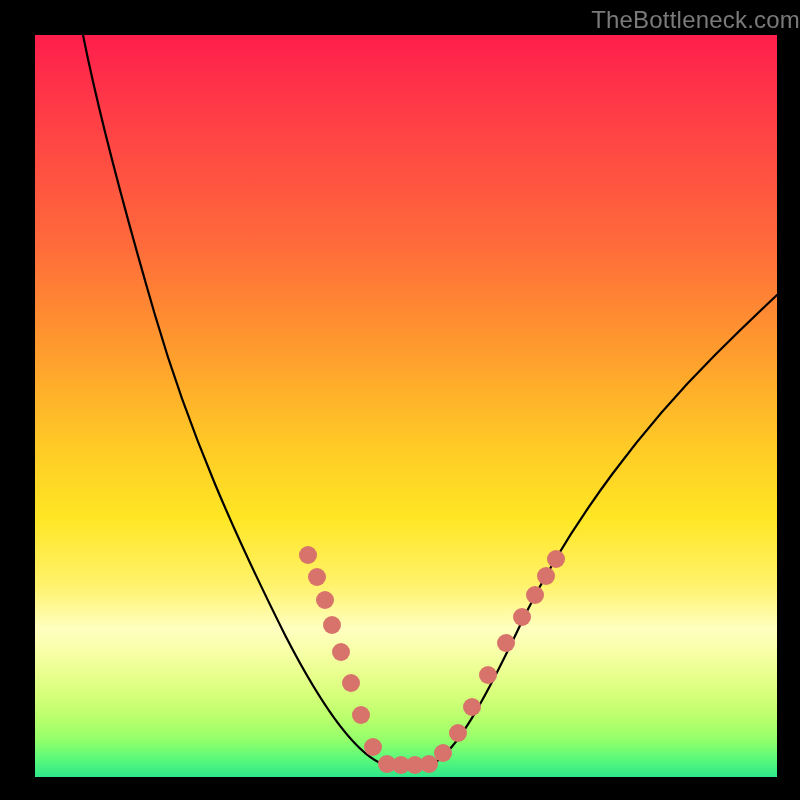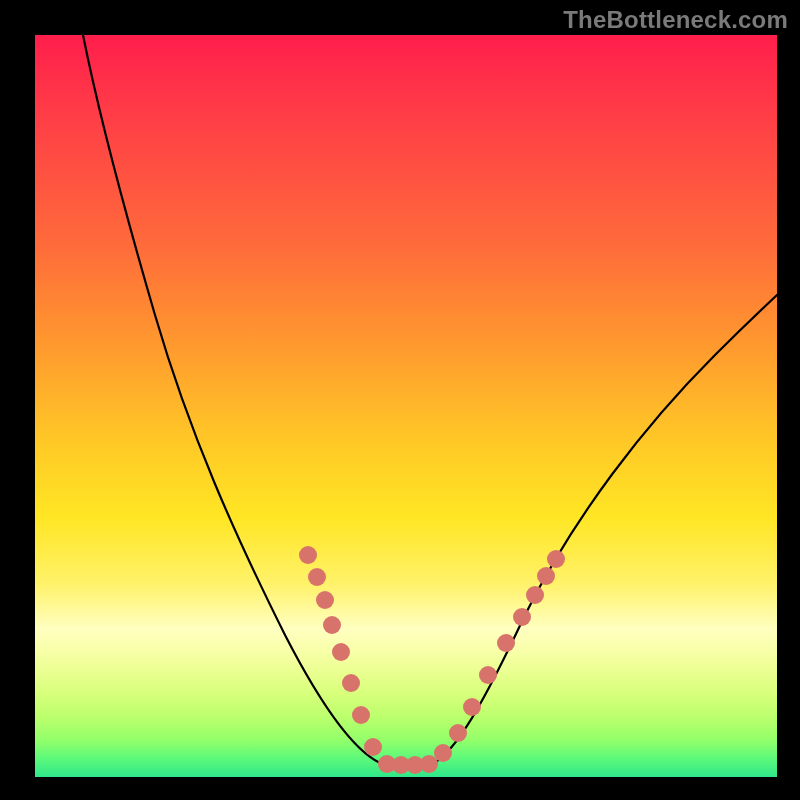--- a/index.html
+++ b/index.html
@@ -41,24 +41,24 @@
       #d6ff7a 89%,
       #baff6c 92%,
       #93ff6a 95%,
       #5cf97a 97.5%,
       #2ee78a 100%
     );
   }
   .watermark {
     position: absolute;
     top: 6px;
-    right: 12px;
+    right: 0;
     color: #7a7a7a;
     font-size: 24px;
-    font-weight: 700;
+    font-weight: 400;
     letter-spacing: 0.2px;
     user-select: none;
   }
   svg.curve {
     position: absolute;
     left: 0;
     top: 0;
     width: 742px;
     height: 742px;
     overflow: visible;

